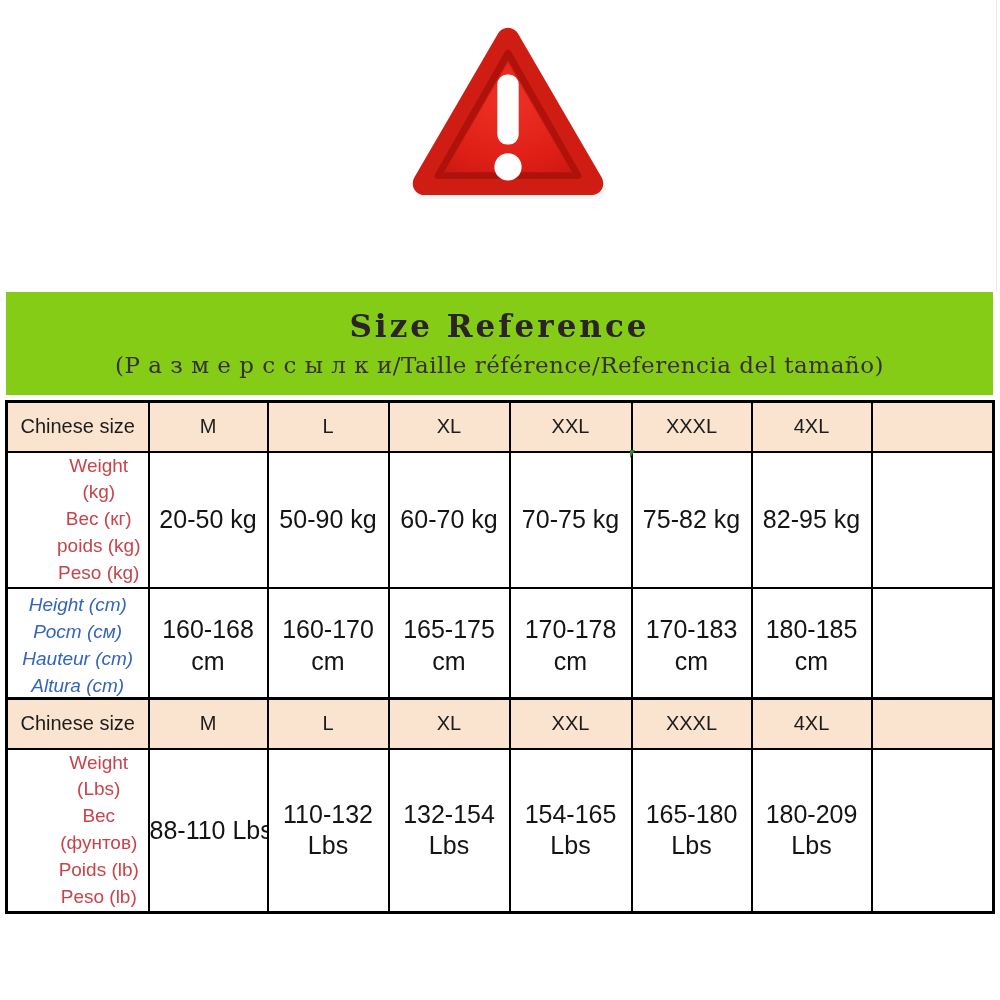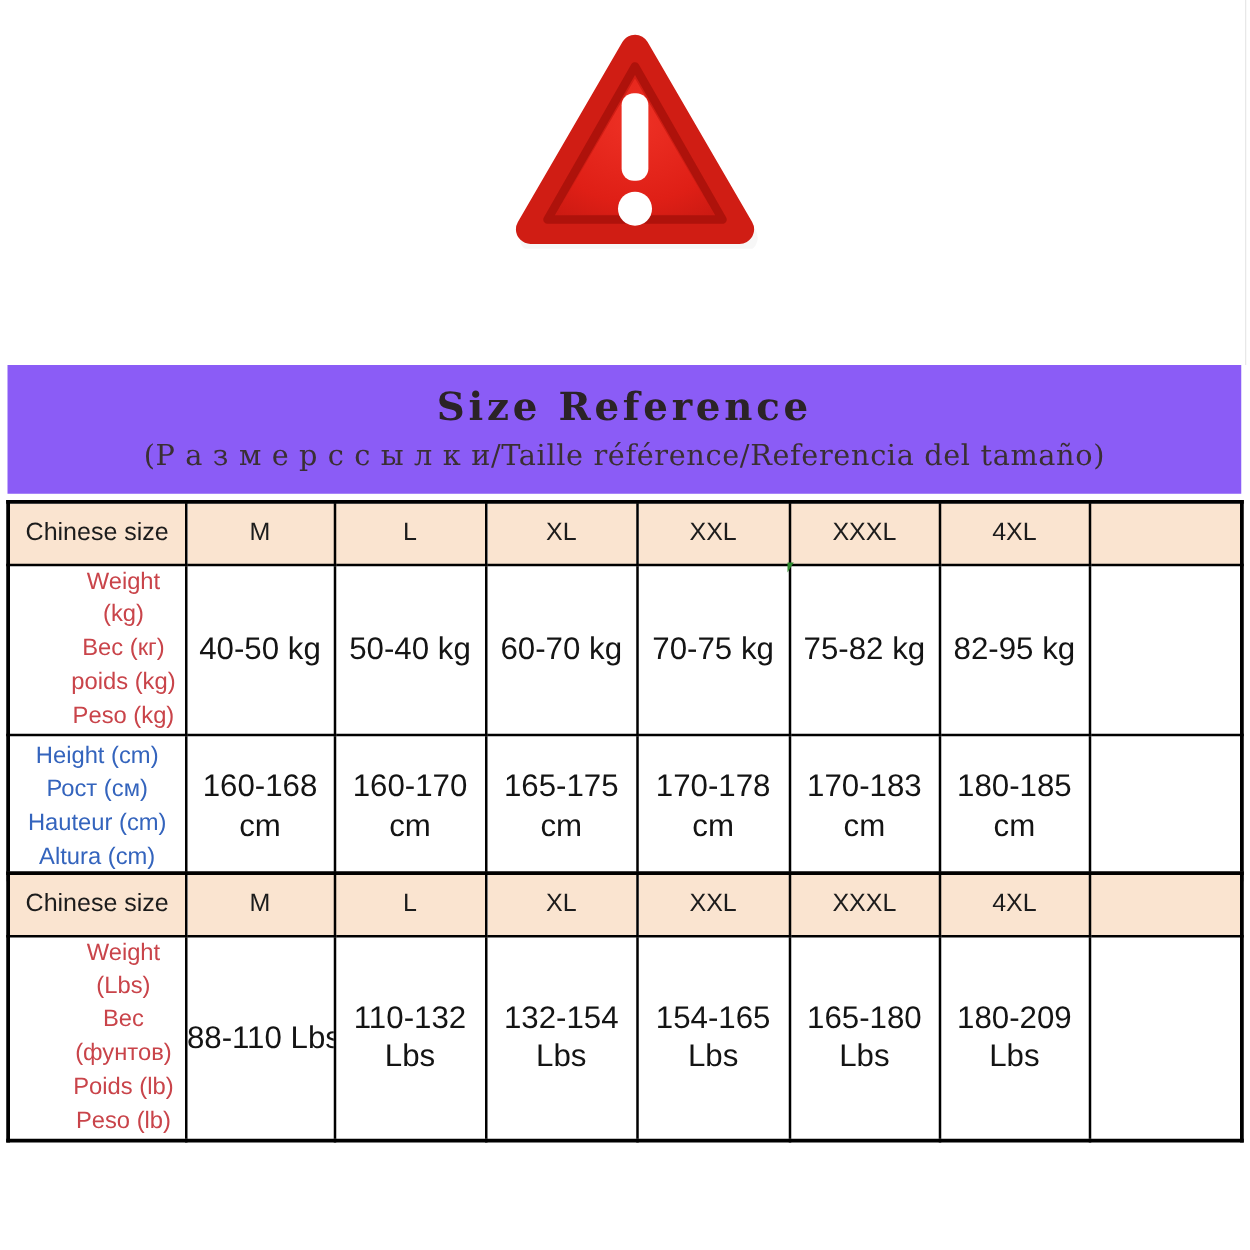--- a/index.html
+++ b/index.html
@@ -10,21 +10,21 @@
 
   
   .warning-wrap{
     position:absolute;left:408px;top:24px;width:200px;height:175px;
   }
   .warning-wrap svg{display:block;width:100%;height:100%;}
 
   
   .banner{
     position:absolute;left:6px;top:292px;width:987px;height:103px;
-    background:#8b5cf6;
+    background:#84cc16;
     display:flex;flex-direction:column;align-items:center;justify-content:center;
     text-align:center;
   }
   .banner-title{
     font-family:"DejaVu Serif", serif;
     font-size:31px;letter-spacing:3px;color:#2b2326;font-weight:600;
     line-height:1.1;margin-bottom:8px;
   }
   .banner-subtitle{
     font-family:"DejaVu Serif", serif;
@@ -47,21 +47,21 @@
   table.size-table{border:3px solid #000;}
 
   tr.header-row td{
     background:#fae4d0;
     font-size:20px;color:#1c1c1c;text-align:center;
   }
   td.chinese-size{color:#d15055;}
 
   td.label-cell{font-size:19px;line-height:1.42;padding:6px 2px;}
   td.label-cell.red-label{color:#c9444a;padding-left:44px;}
-  td.label-cell.blue-label{color:#3464bd;}
+  td.label-cell.blue-label{color:#3464bd;font-style:italic;}
 
   td.value-cell{font-size:25px;line-height:1.25;color:#141414;}
   td.value-cell.nowrap{white-space:nowrap;padding:0;}
 
   
   .green-artifact{
     position:absolute;left:630px;top:450px;width:0;height:0;
     border-left:5px solid #2e8b2e;border-bottom:8px solid transparent;
   }
 
@@ -123,22 +123,22 @@
     <td>4XL</td>
     <td></td>
   </tr>
   <tr style="height:115px">
     <td class="label-cell red-label">
       <div>Weight (kg)</div>
       <div>Вес (кг)</div>
       <div>poids (kg)</div>
       <div>Peso (kg)</div>
     </td>
-    <td class="value-cell">40-50 kg</td>
-    <td class="value-cell">50-40 kg</td>
+    <td class="value-cell">20-50 kg</td>
+    <td class="value-cell">50-90 kg</td>
     <td class="value-cell">60-70 kg</td>
     <td class="value-cell">70-75 kg</td>
     <td class="value-cell">75-82 kg</td>
     <td class="value-cell">82-95 kg</td>
     <td class="value-cell"></td>
   </tr>
   <tr style="height:115px">
     <td class="label-cell blue-label">
       <div>Height (cm)</div>
       <div>Рост (см)</div>

